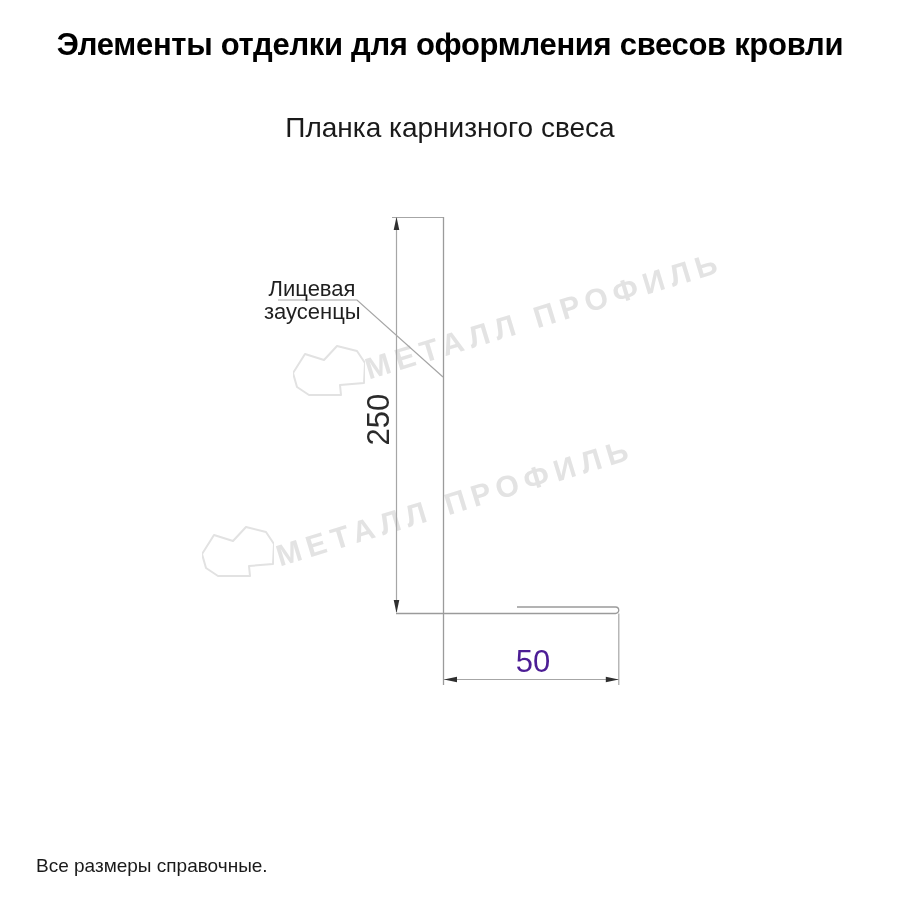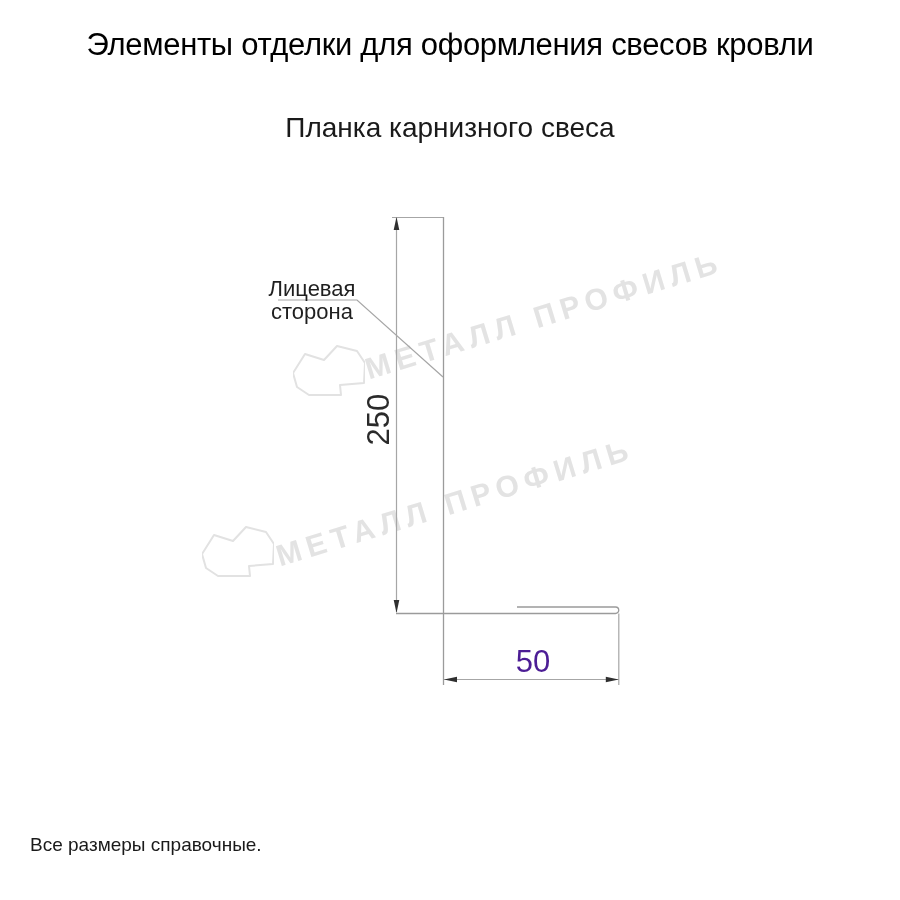--- a/index.html
+++ b/index.html
@@ -1,21 +1,21 @@
 <!DOCTYPE html>
 <html lang="ru"><head>
 <meta charset="utf-8">
 <style>
   html,body { margin:0; padding:0; background:#ffffff; }
   .page {
     position:relative; width:900px; height:900px; background:#ffffff;
     font-family:"Liberation Sans", sans-serif; color:#1a1a1a; overflow:hidden;
   }
   .centered { position:absolute; left:0; width:100%; text-align:center; white-space:nowrap; }
-  .title   { top:27px;  font-size:31px; font-weight:400; letter-spacing:-0.3px; color:#000; }
+  .title   { top:27px;  font-size:31px; font-weight:700; letter-spacing:-0.3px; color:#000; }
   .product { top:112px; font-size:28px; font-weight:400;text-align:center; }
   .model   { top:157px; font-size:28px; font-weight:400; }
 
   
   .wm-text {
     position:absolute; font-weight:700; font-size:30px; letter-spacing:6px;
     color:#e3e3e3; white-space:nowrap; line-height:36px;
     transform:rotate(-17deg); transform-origin:left center; z-index:1;
   }
   .wm-logo { position:absolute; z-index:1; }
@@ -36,21 +36,21 @@
     position:absolute; left:350px; top:404px; width:57px; height:31px; z-index:3;
     font-size:31px; line-height:31px; text-align:center; color:#2a2a2a;
     transform:rotate(-90deg); transform-origin:center center;
   }
   .dim-50 {
     position:absolute; left:503px; top:648px; width:60px; z-index:3;
     font-size:31px; line-height:27px; text-align:center; color:#4c1d95;
   }
 
   
-  .note { position:absolute; left:30px; font-size:19px; line-height:24px; color:#1a1a1a; z-index:3; }
+  .note { position:absolute; left:36px; font-size:19px; line-height:24px; color:#1a1a1a; z-index:3;margin-top:21px; }
   .note1 { top:833px; }
   .note2 { top:858px; }
 </style>
 </head>
 <body>
 
 <div class="page">
 
   <div class="centered title">Элементы отделки для оформления свесов кровли</div>
   <div class="centered product">Планка карнизного свеса</div>
@@ -81,20 +81,20 @@
 
     <line x1="444" y1="679.5" x2="618.8" y2="679.5" stroke="#a6a6a6" stroke-width="1.2"></line>
     <polygon points="444,679.5 457,676.8 457,682.2" fill="#2f2f2f"></polygon>
     <polygon points="618.8,679.5 605.8,676.8 605.8,682.2" fill="#2f2f2f"></polygon>
 
     <path d="M278,300 L357,300 L443,377" fill="none" stroke="#a6a6a6" stroke-width="1.2"></path>
   </svg>
 
   <div class="face-label">
     <div>Лицевая</div>
-    <div>сторона</div>
+    <div>заусенцы</div>
   </div>
   <div class="dim-250">250</div>
   <div class="dim-50">50</div>
 
   <div class="note note1">Все размеры справочные.</div>
 
 </div>
 
 </body></html>

